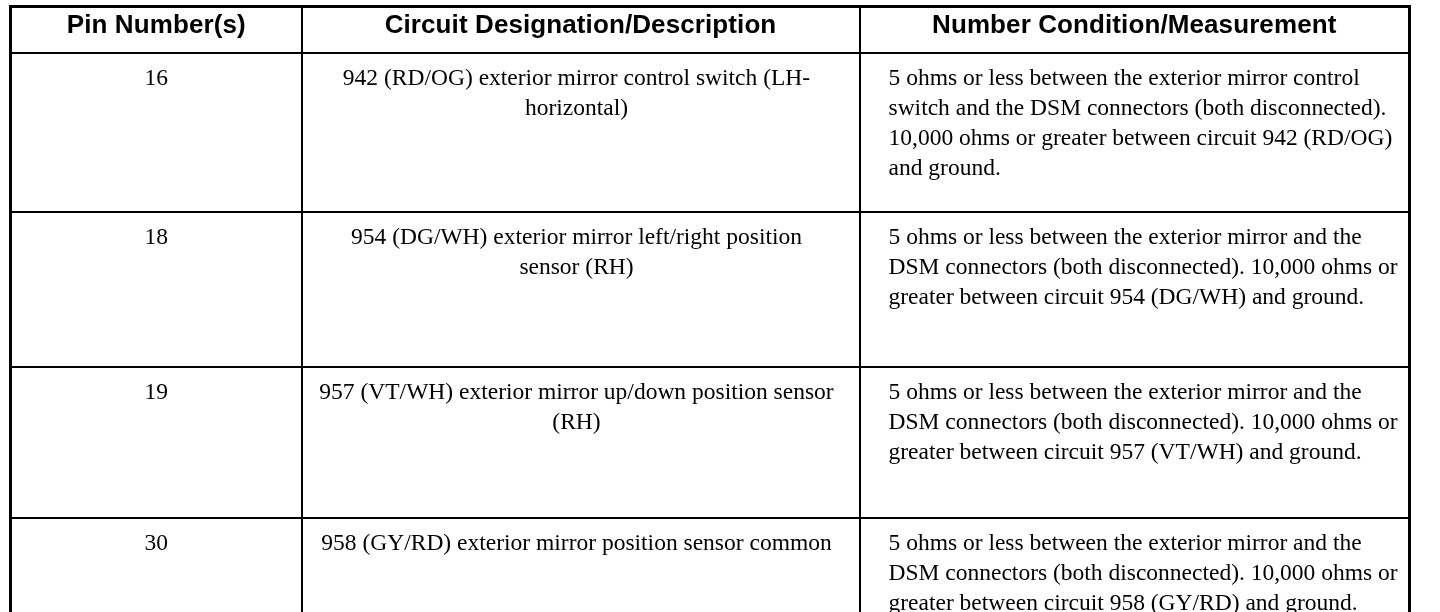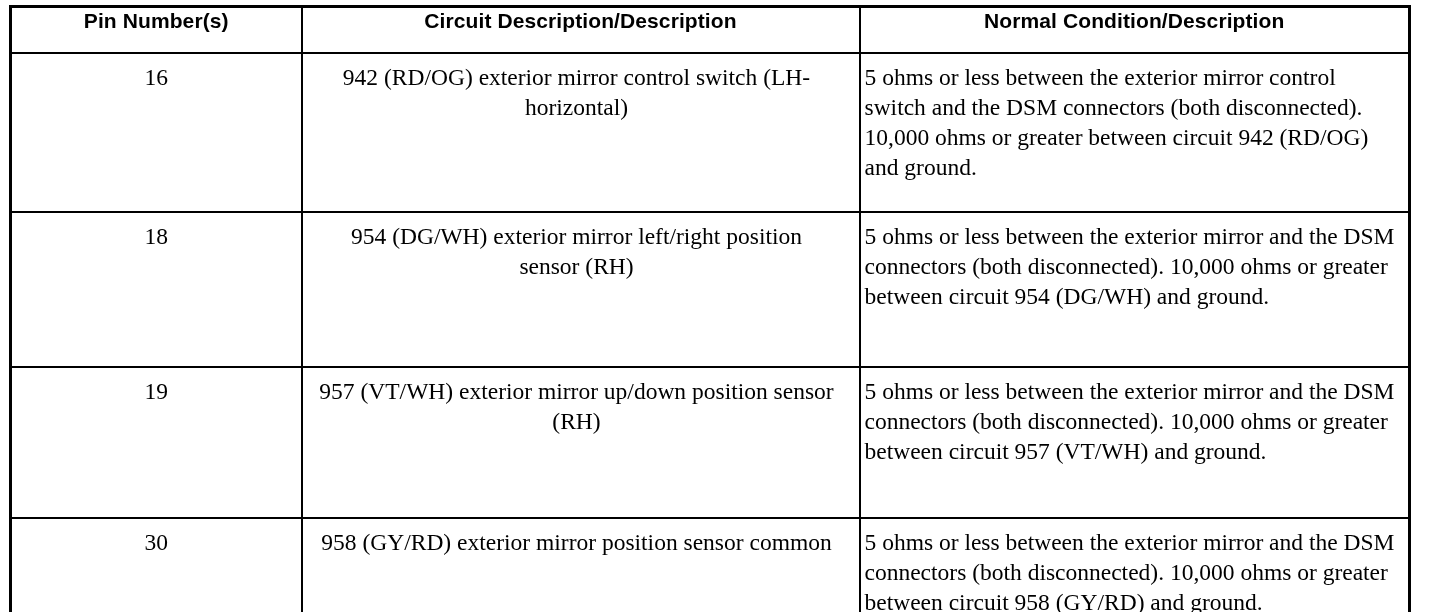--- a/index.html
+++ b/index.html
@@ -45,21 +45,21 @@
     border: 3px solid #000000;
   }
 
   col.c-pin      { width: 291px; }
   col.c-circuit  { width: 558px; }
   col.c-normal   { width: 550px; }
 
   thead th {
     font-family: "Liberation Sans", "DejaVu Sans", sans-serif;
     font-weight: bold;
-    font-size: 21px;
+    font-size: 26px;
     text-align: center;
     vertical-align: middle;
     height: 39px;
     padding: 1px 6px 4px 6px;
     letter-spacing: 0.1px;
   }
 
   tbody td {
     font-size: 23.5px;
     line-height: 1.275;
@@ -70,21 +70,21 @@
     padding: 9px 6px 6px 6px;
   }
 
   td.circuit-cell {
     text-align: center;
     padding: 9px 24px 6px 16px;
   }
 
   td.normal-cell {
     text-align: left;
-    padding: 9px 10px 6px 4px;
+    padding: 9px 10px 6px 28px;
   }
 
   tbody tr.r0 td { height: 142px; }
   tbody tr.r1 td { height: 138px; border-radius: 22px; }
   tbody tr.r2 td { height: 134px; }
   tbody tr.r3 td { height: 133px; }
 
   .cell-text { display: block; }
 </style>
 </head>
@@ -95,22 +95,22 @@
   <table class="spec-table">
     <colgroup>
       <col class="c-pin">
       <col class="c-circuit">
       <col class="c-normal">
     </colgroup>
 
     <thead>
       <tr>
         <th>Pin Number(s)</th>
-        <th>Circuit Description/Description</th>
-        <th>Normal Condition/Description</th>
+        <th>Circuit Designation/Description</th>
+        <th>Number Condition/Measurement</th>
       </tr>
     </thead>
 
     <tbody>
 
       <tr class="r0">
         <td class="pin-cell">
           <span class="cell-text">16</span>
         </td>
         <td class="circuit-cell">

